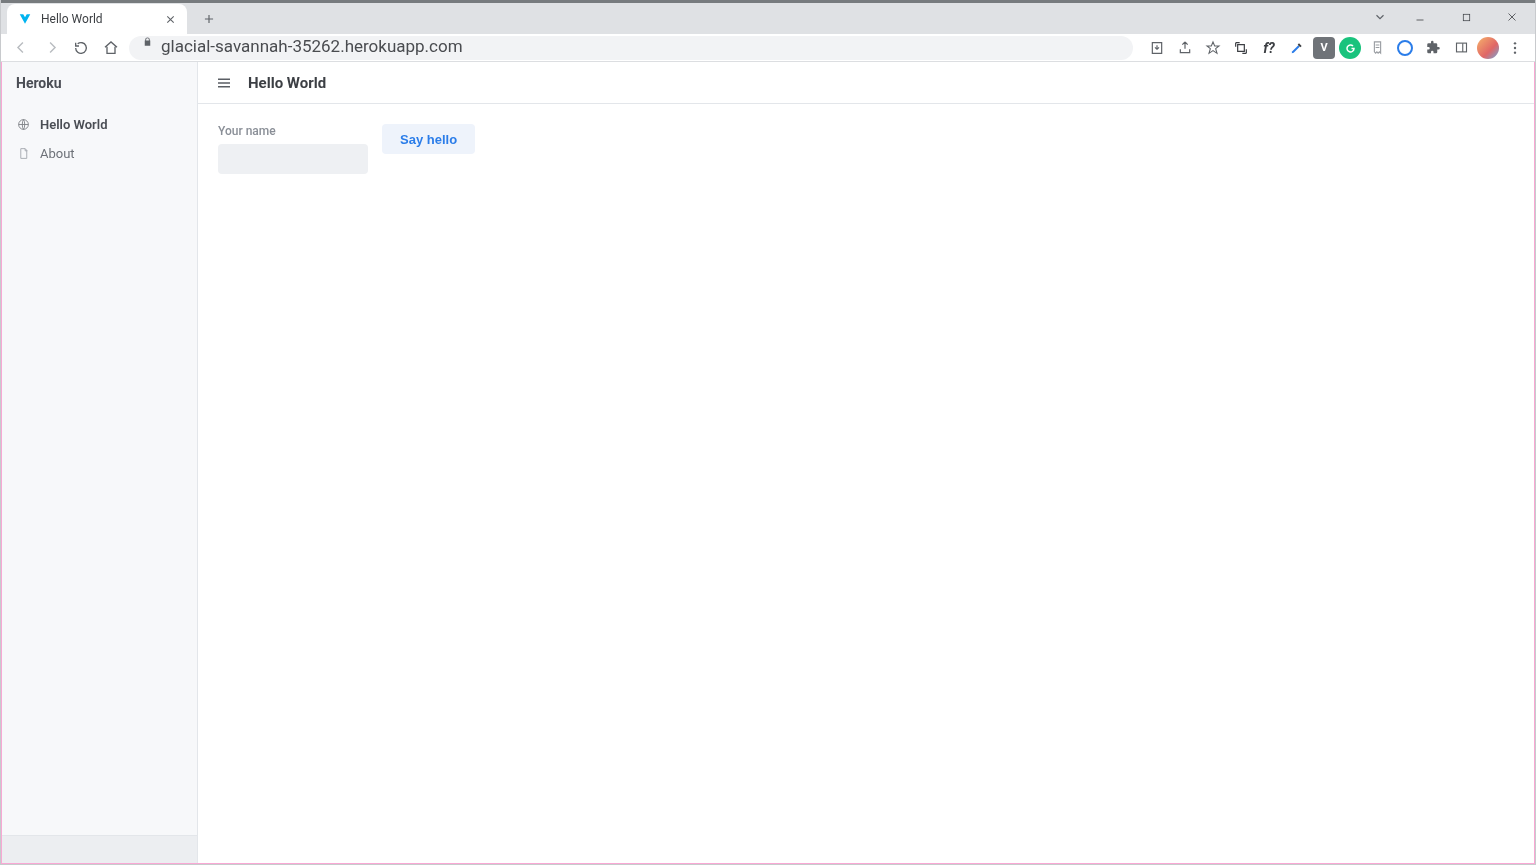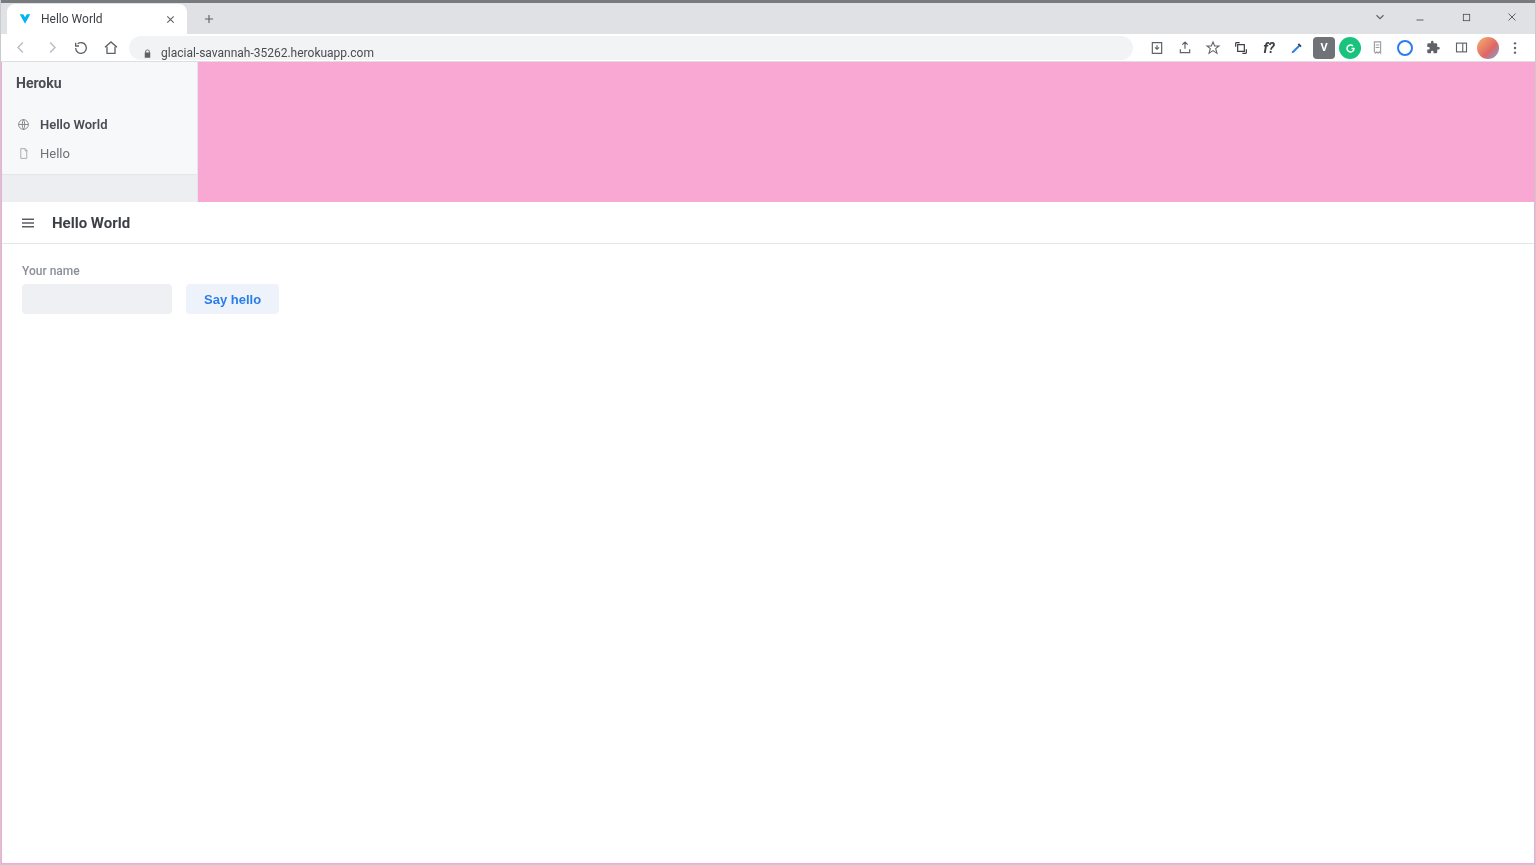--- a/index.html
+++ b/index.html
@@ -85,38 +85,37 @@
     display:flex;align-items:center;
     gap:6px;
     padding:0 8px;
   }
   .tb-btn{width:24px;height:24px;display:flex;align-items:center;justify-content:center;color:#5f6368;border-radius:50%;}
   .tb-btn.disabled{color:#b9bcc0;}
   .urlbar{
     flex:1;height:24px;
     background:var(--window-bg);
     border-radius:14px;
-    display:flex;align-items:flex-end;
+    display:flex;align-items:flex-start;
     padding:0 12px;gap:8px;
-    color:#202124;font-size:12px;
+    color:#202124;font-size:17px;
   }
   .urlbar .lock{width:12px;height:12px;color:#5f6368;display:flex;align-items:center;justify-content:center;}
   .urlbar .text{flex:1;color:#4a4c50;white-space:nowrap;overflow:hidden;}
   .toolbar-right{display:flex;align-items:center;gap:4px;padding-left:6px;}
   .ext{width:22px;height:22px;border-radius:4px;display:flex;align-items:center;justify-content:center;font-size:11px;font-weight:700;color:#fff;}
   .ext.sq-grey{background:#6f7378;}
   .ext.circle-green{background:#19c37d;border-radius:50%;}
   .ext.circle-blue{border:2px solid #2b7de9;border-radius:50%;width:16px;height:16px;}
   .avatar{width:22px;height:22px;border-radius:50%;background:linear-gradient(135deg,#f6b26b,#e06666 60%,#6fa8dc);}
 
   
   .app{
     position:absolute;left:1px;right:1px;top:62px;bottom:1px;
     display:flex;
-    flex-direction:column;
   }
   .sidebar{
     width:196px;
     background:var(--sidebar-bg);
     border-right:1px solid var(--sidebar-border);
     display:flex;flex-direction:column;
     font-size:13px;
   }
   .sidebar-header{
     height:42px;display:flex;align-items:center;
@@ -137,21 +136,21 @@
 
   .main{flex:1;display:flex;flex-direction:column;background:#fff;}
   .app-header{
     height:42px;border-bottom:1px solid var(--app-header-border);
     display:flex;align-items:center;gap:14px;padding:0 16px;
   }
   .hamburger{width:20px;height:20px;display:flex;align-items:center;justify-content:center;color:#5a5e64;}
   .page-title{font-size:15px;font-weight:700;color:#3c3f44;}
 
   .content{padding:20px;}
-  .form-row{display:flex;align-items:flex-end;gap:14px;}
+  .form-row{display:flex;align-items:flex-start;gap:14px;}
   .field{display:flex;flex-direction:column;gap:6px;}
   .field-label{font-size:12px;color:var(--muted);font-weight:500;}
   .text-input{
     width:150px;height:30px;border:none;border-radius:4px;background:var(--input-bg);
     padding:0 8px;font-size:13px;color:#333;outline:none;
   }
   .primary-btn{
     height:30px;border:none;border-radius:4px;background:var(--button-bg);
     color:var(--accent-blue);font-weight:700;font-size:13px;
     padding:0 18px;cursor:pointer;
@@ -323,21 +322,21 @@
           </span>
           <span>Hello World</span>
         </div>
 
         <div class="nav-item">
           <span class="nav-icon">
             <svg viewBox="0 0 24 24" width="13" height="13">
                 <path fill="none" stroke="#8a8f97" stroke-width="1.6" d="M7 3h8l3 3v15H7zM15 3v4h4"></path>
               </svg>
           </span>
-          <span>Hello</span>
+          <span>About</span>
         </div>
 
       </nav>
       <div class="sidebar-footer"></div>
     </aside>
 
     <main class="main">
       <div class="app-header">
         <span class="hamburger">
           <svg viewBox="0 0 24 24" width="18" height="18">

